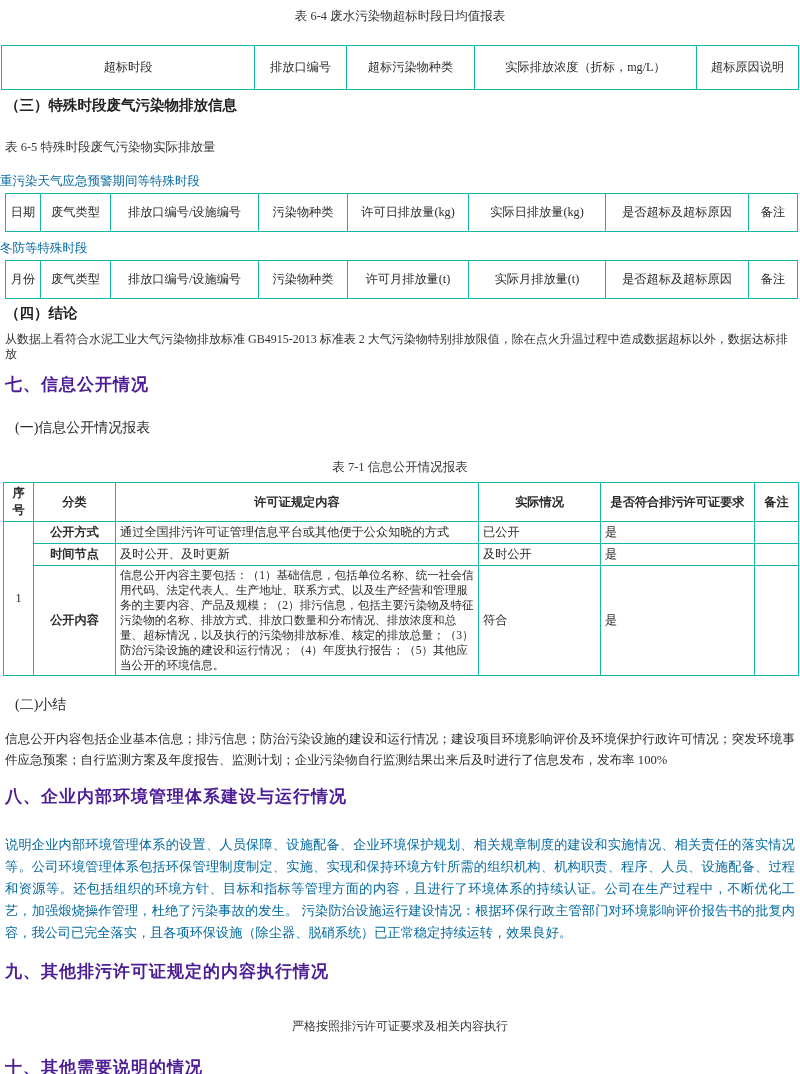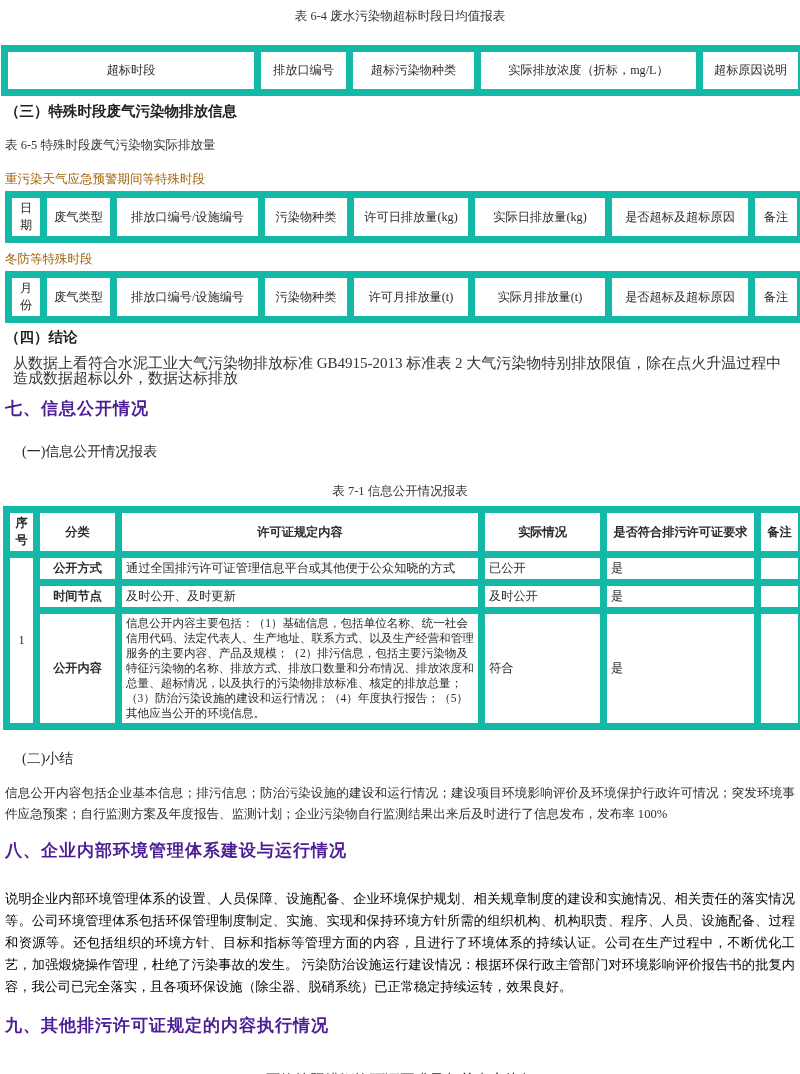--- a/index.html
+++ b/index.html
@@ -6,52 +6,52 @@
   html, body { width: 800px; height: 1074px; overflow: hidden; }
   body {
     background: #ffffff;
     color: #2b2b2b;
     font-family: "Liberation Serif", "DejaVu Serif", serif;
   }
   .page { width: 800px; height: 1074px; position: relative; }
 
   .caption-center { text-align: center; font-size: 12.5px; color: #333; }
   .caption-left   { font-size: 12.5px; color: #333; padding-left: 5px; }
-  .label-small    { font-size: 12.5px; color: #a16207; padding-left: 5px; }
+  .label-small    { font-size: 12.5px; color: #0369a1; }
 
   .h-major { font-size: 17px; font-weight: 700; color: #4c1d95; padding-left: 5px; letter-spacing: 1px; }
   .h-sub   { font-size: 14.5px; font-weight: 600; color: #222; padding-left: 5px; }
-  .h-sub2  { font-size: 14px;  font-weight: 500; color: #2a2a2a; padding-left: 22px; }
-
-  .para-small { font-size: 15px; color: #333; padding: 0 13px; line-height: 15px; }
-  .para-body  { font-size: 13.2px; color: #000000; padding: 0 5px; line-height: 22px; text-align: justify; }
+  .h-sub2  { font-size: 14px;  font-weight: 500; color: #2a2a2a; padding-left: 15px; }
+
+  .para-small { font-size: 12px; color: #333; padding: 0 5px; line-height: 15px; }
+  .para-body  { font-size: 13.2px; color: #0369a1; padding: 0 5px; line-height: 22px; text-align: justify; }
   .para-sum   { font-size: 12.6px; color: #2e2e2e; padding: 0 5px; line-height: 21px; text-align: justify; }
 
   table { border-collapse: collapse; table-layout: fixed; }
-  td, th { border: 7px solid #14b8a6; font-size: 12.2px; font-weight: 400;
+  td, th { border: 1px solid #14b8a6; font-size: 12.2px; font-weight: 400;
            text-align: center; vertical-align: middle; padding: 2px 4px; overflow: hidden; color: #2b2b2b; }
 
   .t64 { width: 797px; margin-left: 1px; margin-top: 20px; }
   .t64 td { height: 44px; }
 
   .t65 { width: 792px; margin-left: 5px; }
   .t65 td { height: 38px; }
 
   .t71 { width: 795px; margin-left: 3px; margin-top: 6px; }
   .t71 th { font-weight: 600; height: 36px; }
   .t71 td { height: 22px; }
   .t71 .cat { font-weight: 600; }
   .t71 .content-cell { text-align: left; vertical-align: middle; }
   .t71 .long-cell { text-align: left; vertical-align: top; font-size: 11.6px; line-height: 15px; height: 106px; padding: 2px 4px; }
   .t71 .left { text-align: left; }
 
   
   .mt-title { margin-top: 8px; }
   .mt-s3    { margin-top: 6px; }
-  .mt-cap65 { margin-top: 16px; }
+  .mt-cap65 { margin-top: 24px; }
   .mt-lblA  { margin-top: 17px; margin-bottom: 3px; }
   .mt-lblB  { margin-top: 8px;  margin-bottom: 3px; }
   .mt-s4    { margin-top: 5px; }
   .mt-p4    { margin-top: 9px; }
   .mt-s7    { margin-top: 11px; }
   .mt-s71   { margin-top: 23px; }
   .mt-cap71 { margin-top: 22px; }
   .mt-s72   { margin-top: 20px; }
   .mt-psum  { margin-top: 15px; }
   .mt-s8    { margin-top: 14px; }

